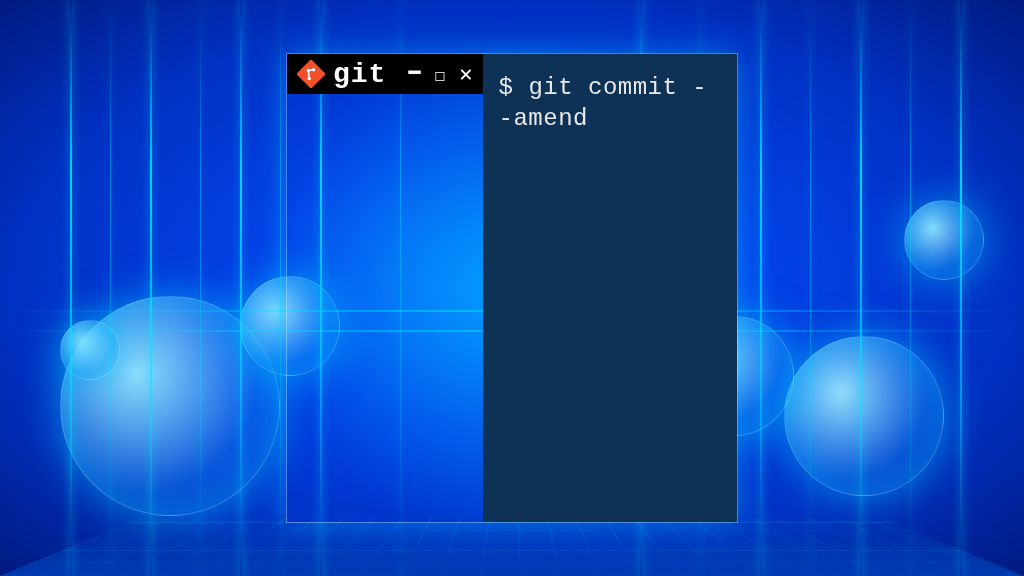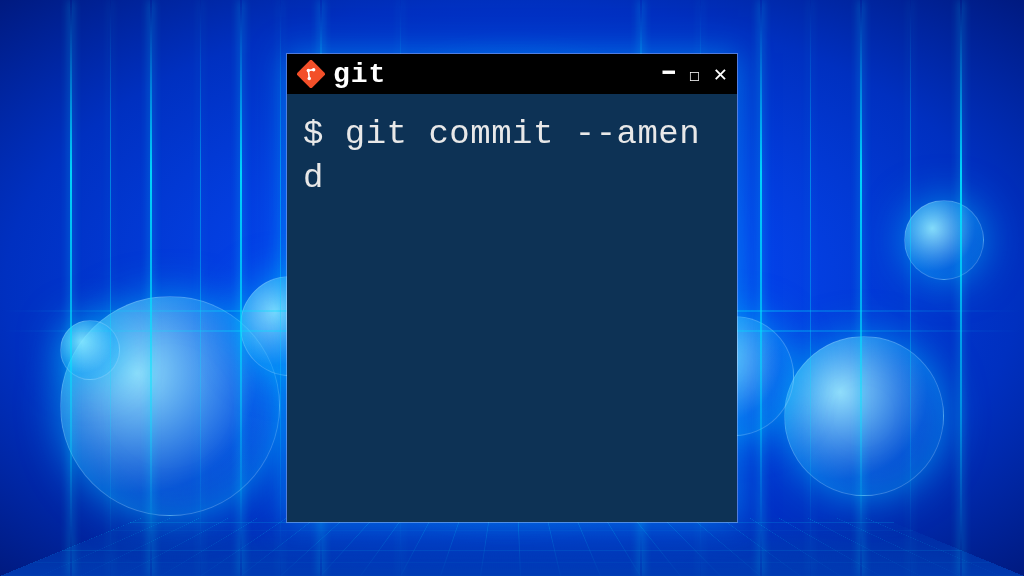--- a/index.html
+++ b/index.html
@@ -25,35 +25,35 @@
             background:
               linear-gradient(to top, rgba(0,60,180,0.9), rgba(0,60,180,0) 100%),
               repeating-linear-gradient(to right, rgba(0,230,255,0.25) 0 1px, transparent 1px 40px),
               repeating-linear-gradient(to top, rgba(0,230,255,0.25) 0 1px, transparent 1px 25px);
             transform: perspective(300px) rotateX(55deg); transform-origin: bottom center;}
     
     .window-wrap { position:relative; z-index:2; }
     .glow { position:absolute; inset:-20px; border-radius:16px;
             background: radial-gradient(ellipse at center, rgba(0,200,255,0.55) 0%, rgba(0,200,255,0) 70%);
             filter: blur(14px); z-index:-1;}
-    .window { width:452px; height:470px; display:flex; flex-direction:column;
+    .window { width:452px; height:470px; display:flex; flex-direction:row;
               border:1px solid rgba(200,230,255,0.4);
               box-shadow: 0 0 30px rgba(0,180,255,0.5);}
     .titlebar { height:40px; background:#000; display:flex; align-items:center; padding:0 10px; gap:8px;}
     .app-icon { width:28px; height:28px; flex-shrink:0;}
     .app-title { color:#fff; font-size:28px; font-weight:bold; letter-spacing:1px; font-family: "Courier New", monospace;}
     .spacer { flex:1; }
     .ctl { color:#fff; font-size:24px; margin-left:6px; cursor:pointer; user-select:none;
            display:inline-flex; align-items:center; font-family: monospace;}
     .ctl.min { font-size:20px; padding-bottom:4px; }
     .ctl.max { font-size:18px; }
     .ctl.close { font-size:22px; line-height:1;}
     .body { flex:1; background:#0d3255; padding:18px 16px;
             font-family: "Consolas", "Courier New", monospace; color:#e8e8e8;
-            font-size:34px; line-height:1.3; letter-spacing:0.5px; overflow:hidden;
+            font-size:24px; line-height:1.3; letter-spacing:0.5px; overflow:hidden;
             white-space:pre-wrap; word-break:break-all;}
   </style>
 </head>
 <body>
 
 <div class="bg">
   <div class="grid"></div>
   <div class="orb" style="width:220px;height:220px;left:60px;bottom:60px;"></div>
   <div class="orb" style="width:160px;height:160px;right:80px;bottom:80px;"></div>
   <div class="orb" style="width:120px;height:120px;right:230px;bottom:140px;"></div>

